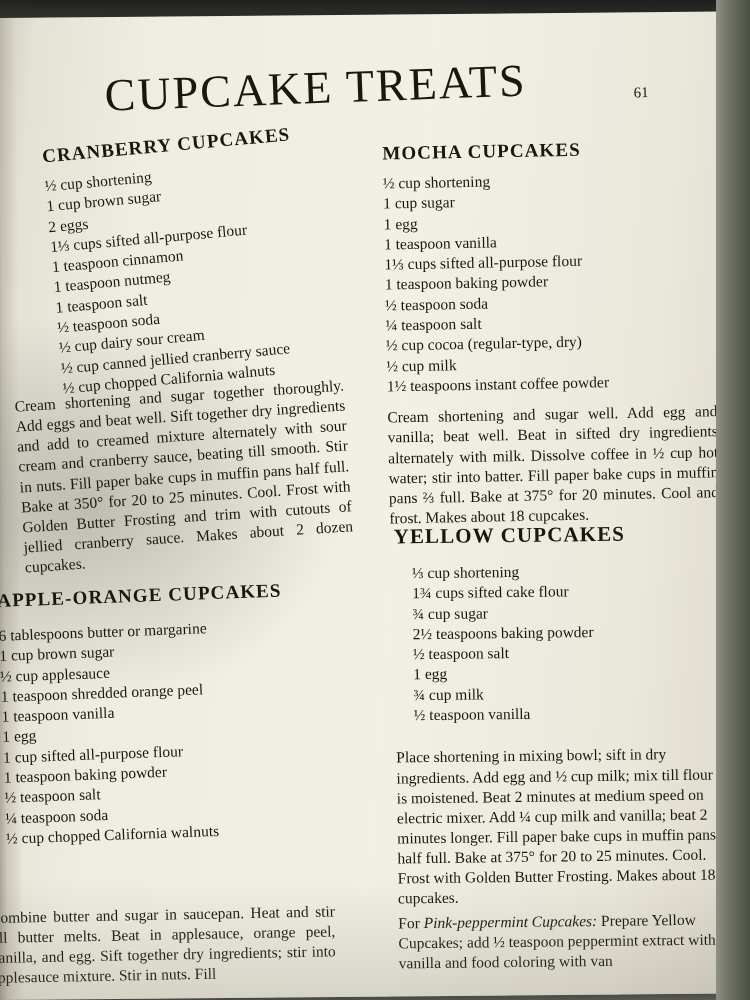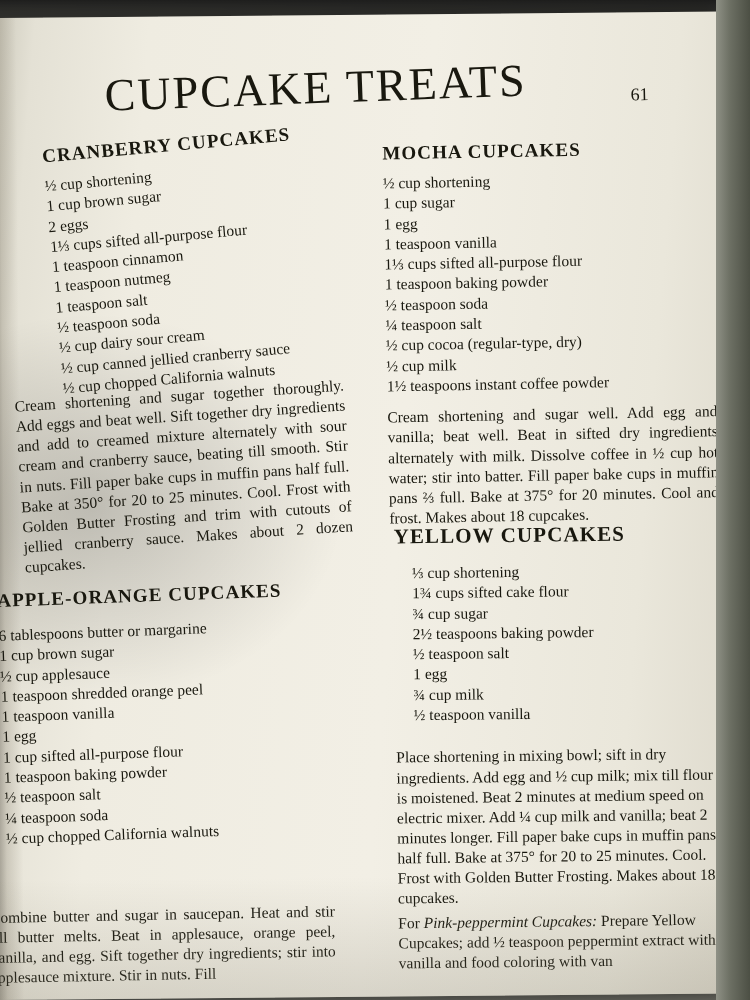--- a/index.html
+++ b/index.html
@@ -80,21 +80,21 @@
     letter-spacing: 2px;
     font-family: "Liberation Serif", serif;
     font-weight: 400;
     transform: rotate(-1.6deg);
     white-space: nowrap;
   }
   .folio {
     position: absolute;
     right: 72px;
     top: 72px;
-    font-size: 18px;
+    font-size: 15px;
     transform: rotate(-1deg);
   }
   
   .col {
     position: absolute;
     top: 0;
   }
   .col-left {
     left: 14px;
     width: 345px;

